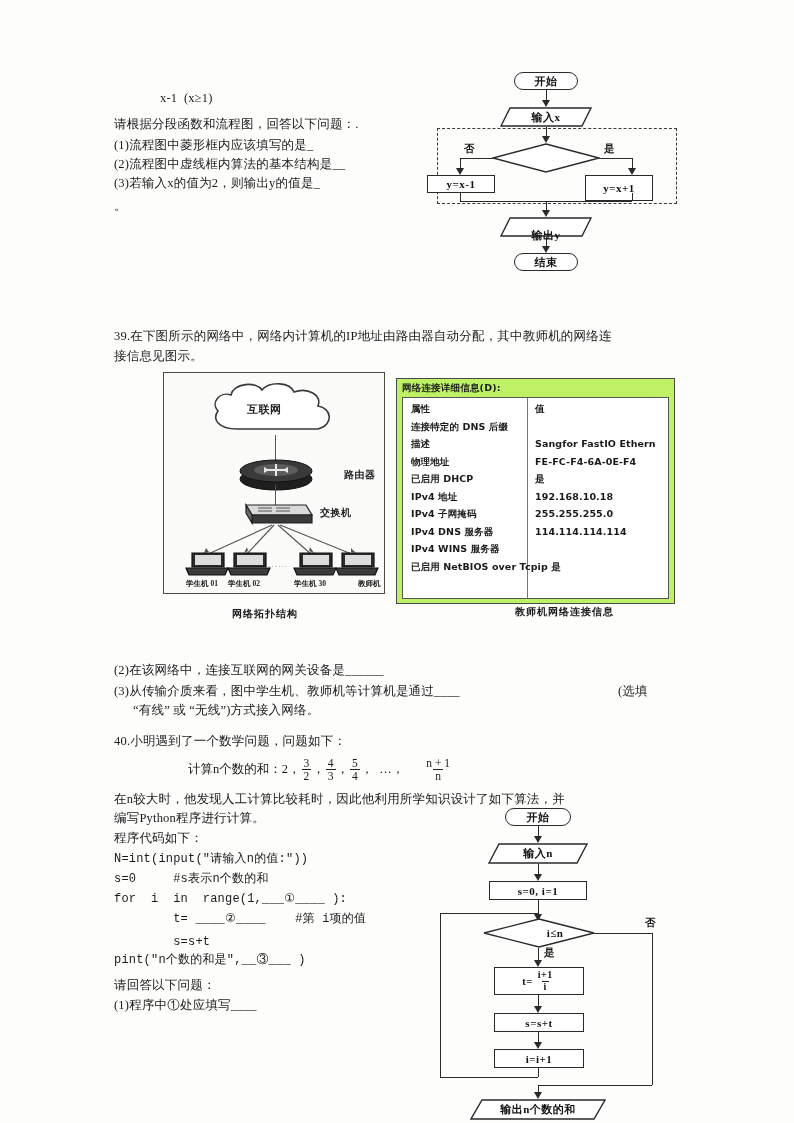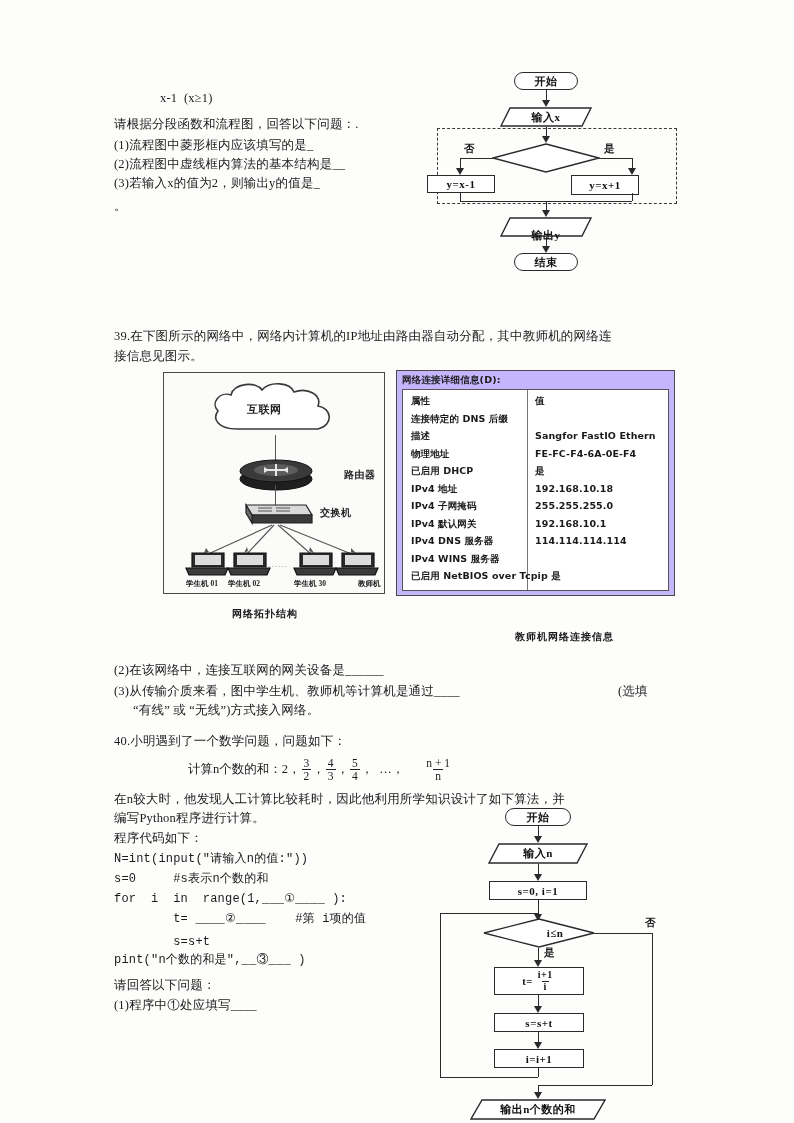--- a/index.html
+++ b/index.html
@@ -137,23 +137,24 @@
   .dots {
     position: absolute;
     font-size: 7px;
     color: #555;
     letter-spacing: 1px;
   }
   
   .dlg {
     position: absolute;
     border: 1.3px solid #4a4a4a;
-    background: #c4b5fd;
+    background: #bef264;
     box-sizing: border-box;
     font-family: "DejaVu Sans", "Liberation Sans", sans-serif;
+    margin-top: 8px;
   }
   .dlg-title {
     position: absolute;
     left: 5px;
     top: 3px;
     font-size: 9.5px;
     font-weight: bold;
     color: #1c1c1c;
     letter-spacing: 0.2px;
   }
@@ -235,21 +236,21 @@
     <div class="yn" style="left:464px; top:142px;">否</div>
     <div class="hline" style="left:460px; top:158px; width:33px;"></div>
     <div class="vline" style="left:460px; top:158px; height:12px;"></div>
     <div class="arrow-d" style="left:455.5px; top:168px;"></div>
     <div class="node" style="left:427px; top:175px; width:68px; height:18px;">y=x-1</div>
 
     <div class="yn" style="left:604px; top:142px;">是</div>
     <div class="hline" style="left:599px; top:158px; width:34px;"></div>
     <div class="vline" style="left:632px; top:158px; height:12px;"></div>
     <div class="arrow-d" style="left:627.5px; top:168px;"></div>
-    <div class="node" style="left:571px; top:175px; width:68px; height:20px;">y=x+1</div>
+    <div class="node" style="left:585px; top:175px; width:68px; height:26px;">y=x+1</div>
 
     <div class="vline" style="left:460px; top:193px; height:8px;"></div>
     <div class="vline" style="left:632px; top:193px; height:8px;"></div>
     <div class="hline" style="left:460px; top:201px; width:172px;"></div>
     <div class="vline" style="left:546px; top:201px; height:11px;"></div>
     <div class="arrow-d" style="left:541.5px; top:210px;"></div>
 
     <div class="node para" style="left:500px; top:217px; width:92px; height:36px;">
       <svg class="shape" viewBox="0 0 92 20" preserveAspectRatio="none">
         <polygon points="10,1 91,1 82,19 1,19" fill="#fff" stroke="#2a2a2a" stroke-width="1.4"></polygon>
@@ -358,39 +359,35 @@
       </div>
       <div class="dlg-row">
         <span class="dlg-prop">IPv4 地址</span>
         <span class="dlg-val">192.168.10.18</span>
       </div>
       <div class="dlg-row">
         <span class="dlg-prop">IPv4 子网掩码</span>
         <span class="dlg-val">255.255.255.0</span>
       </div>
       <div class="dlg-row">
-        <span class="dlg-prop">IPv4 默认网关</span>
-        <span class="dlg-val">192.168.10.1</span>
-      </div>
-      <div class="dlg-row">
         <span class="dlg-prop">IPv4 DNS 服务器</span>
         <span class="dlg-val">114.114.114.114</span>
       </div>
       <div class="dlg-row">
         <span class="dlg-prop">IPv4 WINS 服务器</span>
         <span class="dlg-val"></span>
       </div>
       <div class="dlg-row">
         <span class="dlg-prop">已启用 NetBIOS over Tcpip  是</span>
       </div>
     </div>
   </div>
 
   <div class="caption" style="left:232px; top:607px;">网络拓扑结构</div>
-  <div class="caption" style="left:478px; top:630px;padding-left:37px;">教师机网络连接信息</div>
+  <div class="caption" style="left:478px; top:605px;padding-left:37px;">教师机网络连接信息</div>
 
   <div class="txt" style="left:114px; top:662px;">(2)在该网络中，连接互联网的网关设备是______</div>
   <div class="txt" style="left:114px; top:683px;">(3)从传输介质来看，图中学生机、教师机等计算机是通过____</div>
   <div class="txt" style="left:618px; top:683px;">(选填</div>
   <div class="txt" style="left:133px; top:702px;">“有线” 或 “无线”)方式接入网络。</div>
 
   <div class="txt" style="left:114px; top:733px;">40.小明遇到了一个数学问题，问题如下：</div>
 
   <div style="position:absolute; left:188px; top:757px; display:flex; align-items:center; font-size:12.5px;">
     <span>计算n个数的和：2，</span>

